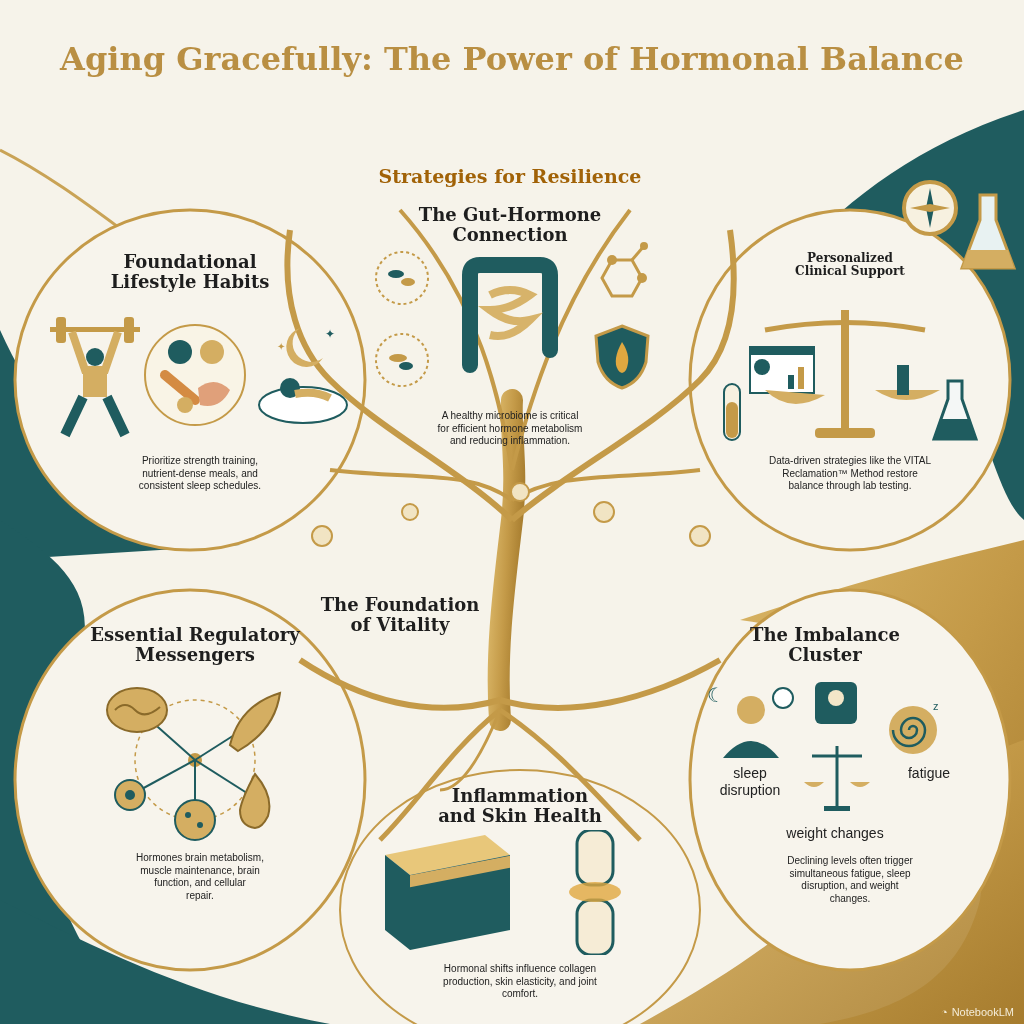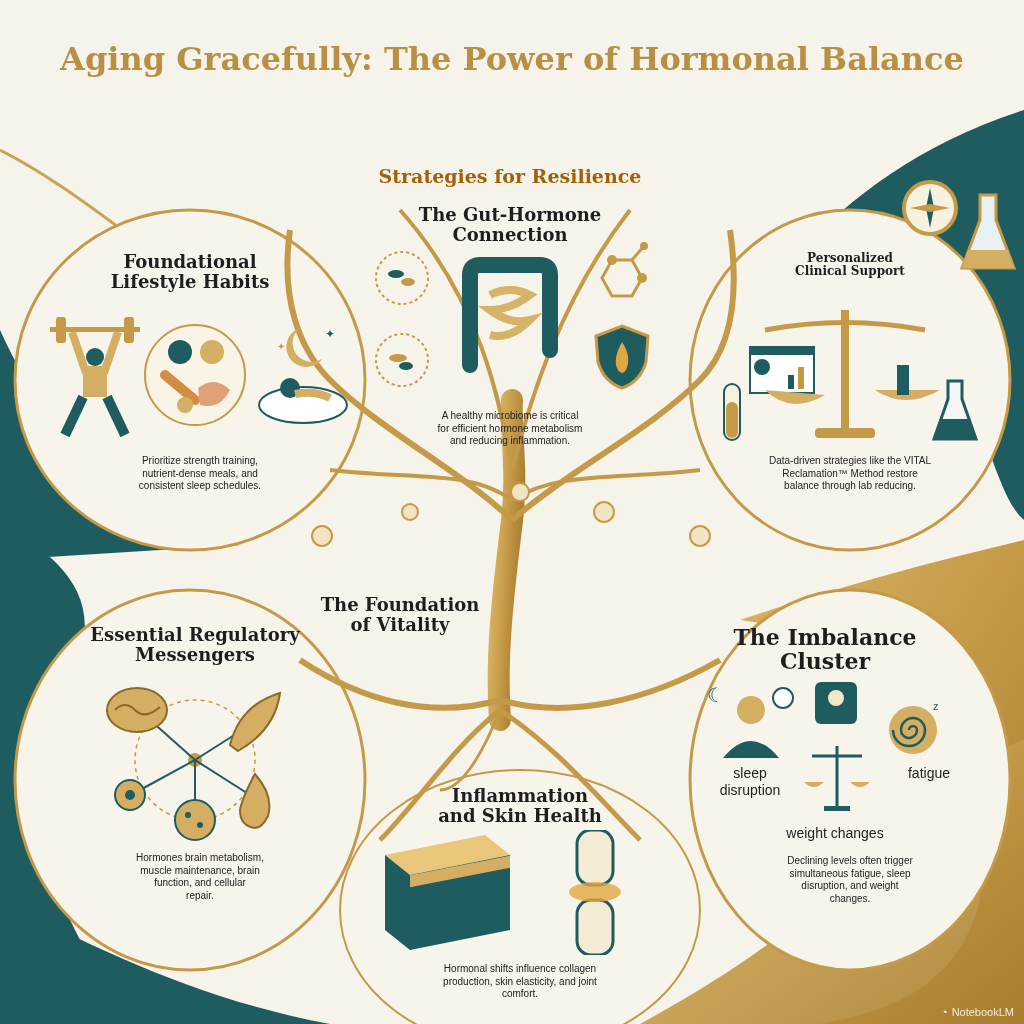--- a/index.html
+++ b/index.html
@@ -177,21 +177,21 @@
     <path d="M20 90 Q45 115 80 95 Z" fill="#d4ae62"></path>
     <rect x="70" y="128" width="60" height="10" rx="4" fill="#c49a48"></rect>
   </svg>
 <svg class="icon" style="left:930px;top:375px;" width="50" height="70">
     <path d="M18 6 L32 6 L32 24 L46 64 L4 64 L18 24 Z" fill="#f4f7f6" stroke="#1f5c5f" stroke-width="3"></path>
     <path d="M10 44 L40 44 L46 64 L4 64 Z" fill="#1f5c5f"></path>
   </svg>
 <div class="body" style="left:700px;top:455px;width:300px;">
   <div>Data-driven strategies like the VITAL</div>
   <div>Reclamation™ Method restore</div>
-  <div>balance through lab reducing.</div>
+  <div>balance through lab testing.</div>
 </div>
 
 
 <div class="heading" style="left:305px;top:595px;width:190px;font-size:18px;">
   <div>The Foundation</div>
   <div>of Vitality</div>
 </div>
 
 
 <div class="heading" style="left:80px;top:625px;width:230px;font-size:18px;">
@@ -227,21 +227,21 @@
     <path d="M25 4 Q44 26 38 46 Q32 58 25 58 Q10 56 10 40 Q12 28 25 4 Z" fill="#d4ae62" stroke="#8a6a2a" stroke-width="2"></path>
   </svg>
 <div class="body" style="left:80px;top:852px;width:240px;">
   <div>Hormones brain metabolism,</div>
   <div>muscle maintenance, brain</div>
   <div>function, and cellular</div>
   <div>repair.</div>
 </div>
 
 
-<div class="heading" style="left:730px;top:625px;width:190px;font-size:22px;">
+<div class="heading" style="left:730px;top:625px;width:190px;font-size:18px;">
   <div>The Imbalance</div>
   <div>Cluster</div>
 </div>
 <svg class="icon" style="left:705px;top:680px;" width="90" height="80">
     <text x="2" y="22" font-size="20" fill="#1f5c5f">☾</text>
     <circle cx="46" cy="30" r="14" fill="#d4ae62"></circle>
     <path d="M18 78 Q46 44 74 78 Z" fill="#1f5c5f"></path>
     <circle cx="78" cy="18" r="10" fill="#fff" stroke="#1f5c5f" stroke-width="2"></circle>
   </svg>
 <svg class="icon" style="left:813px;top:680px;" width="46" height="46">

